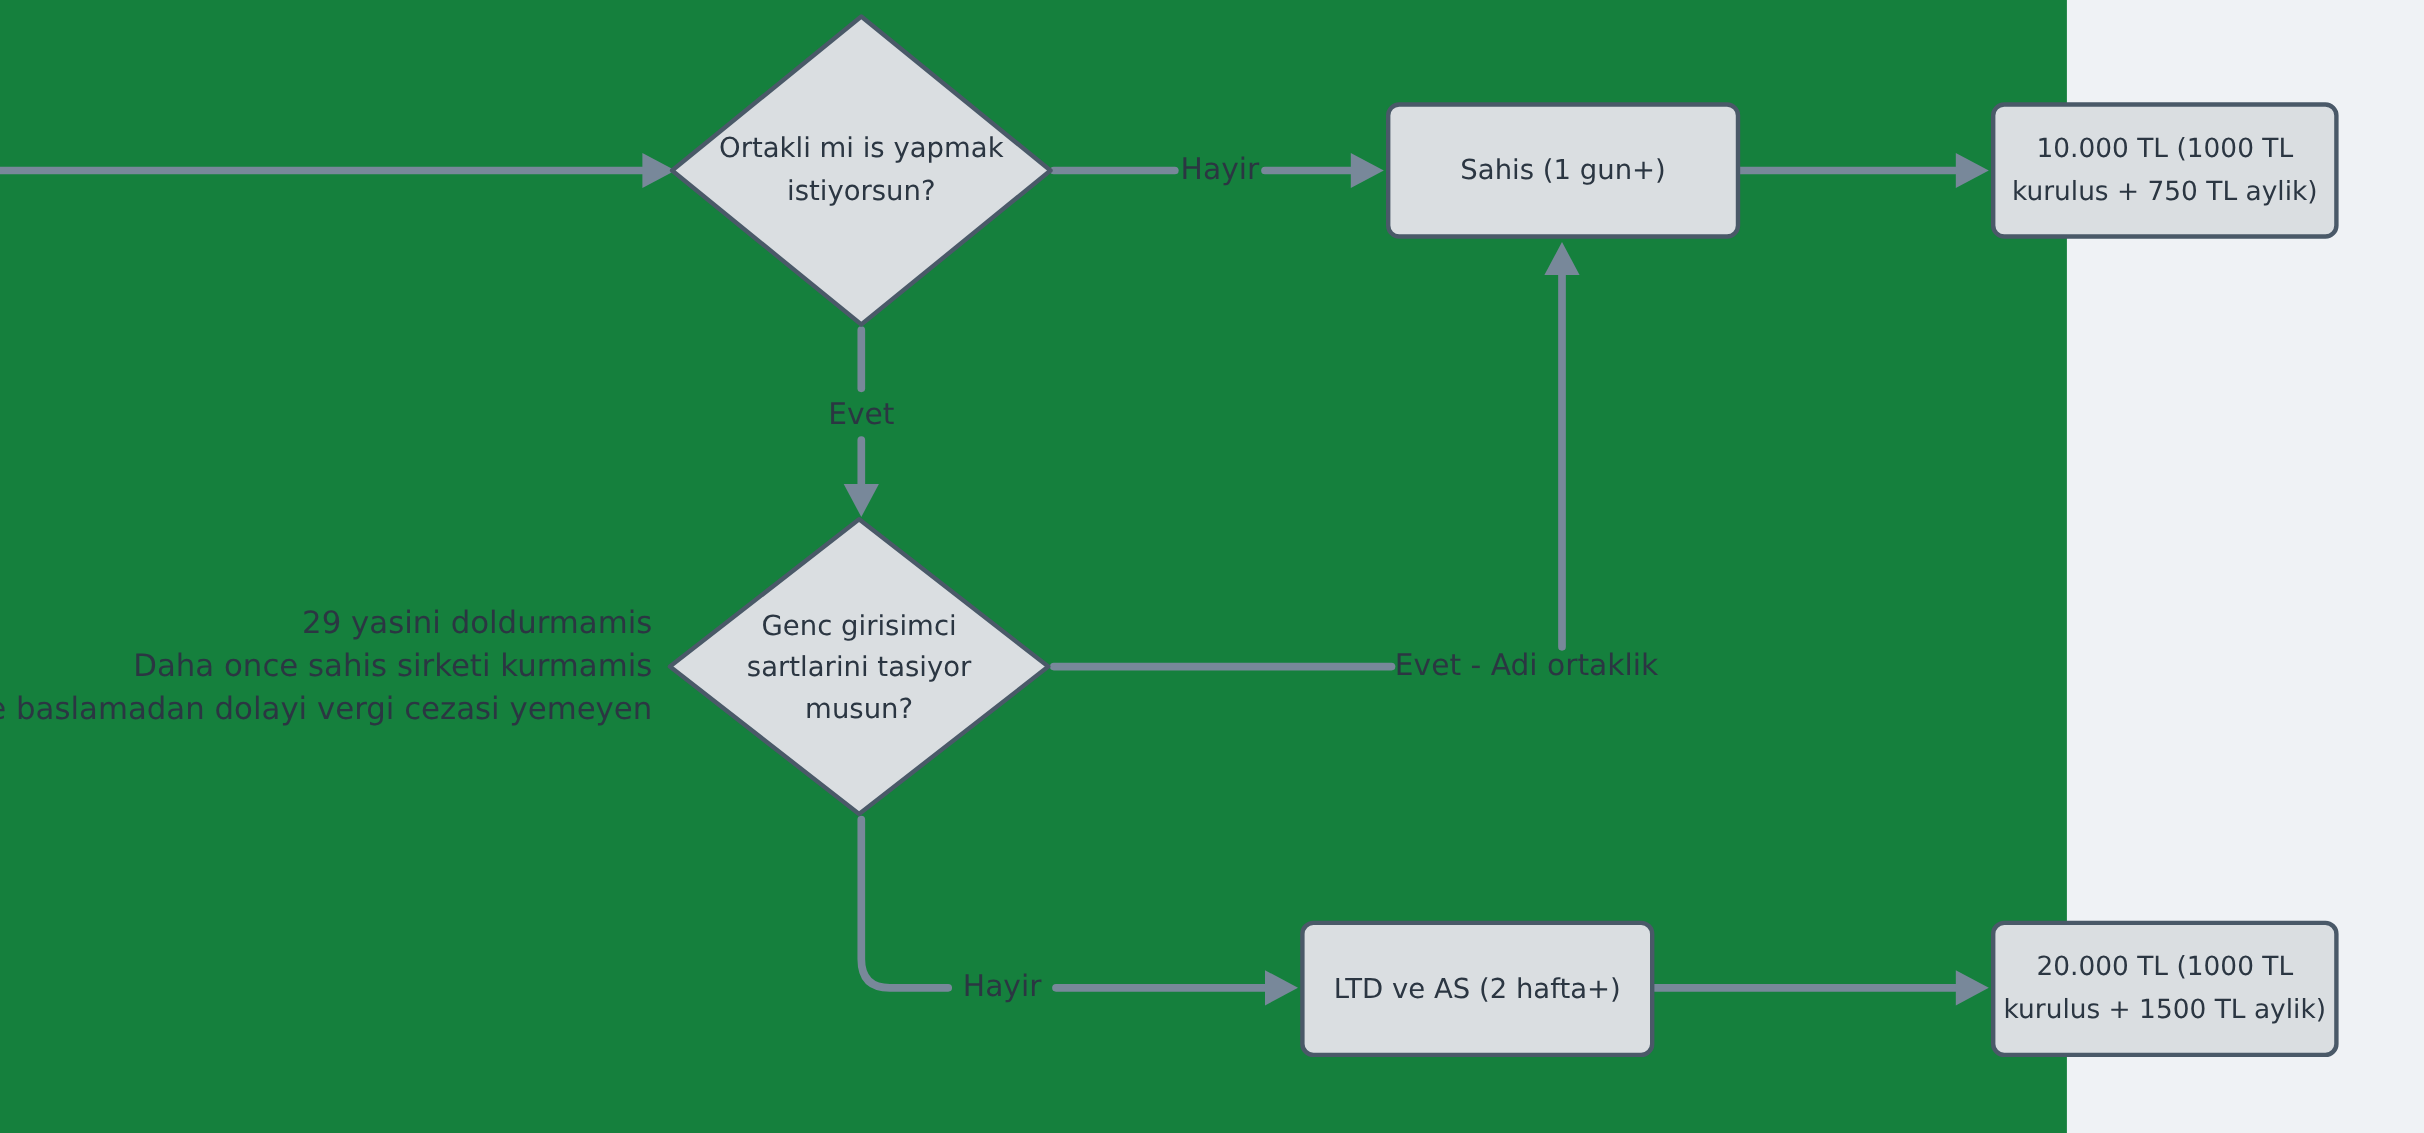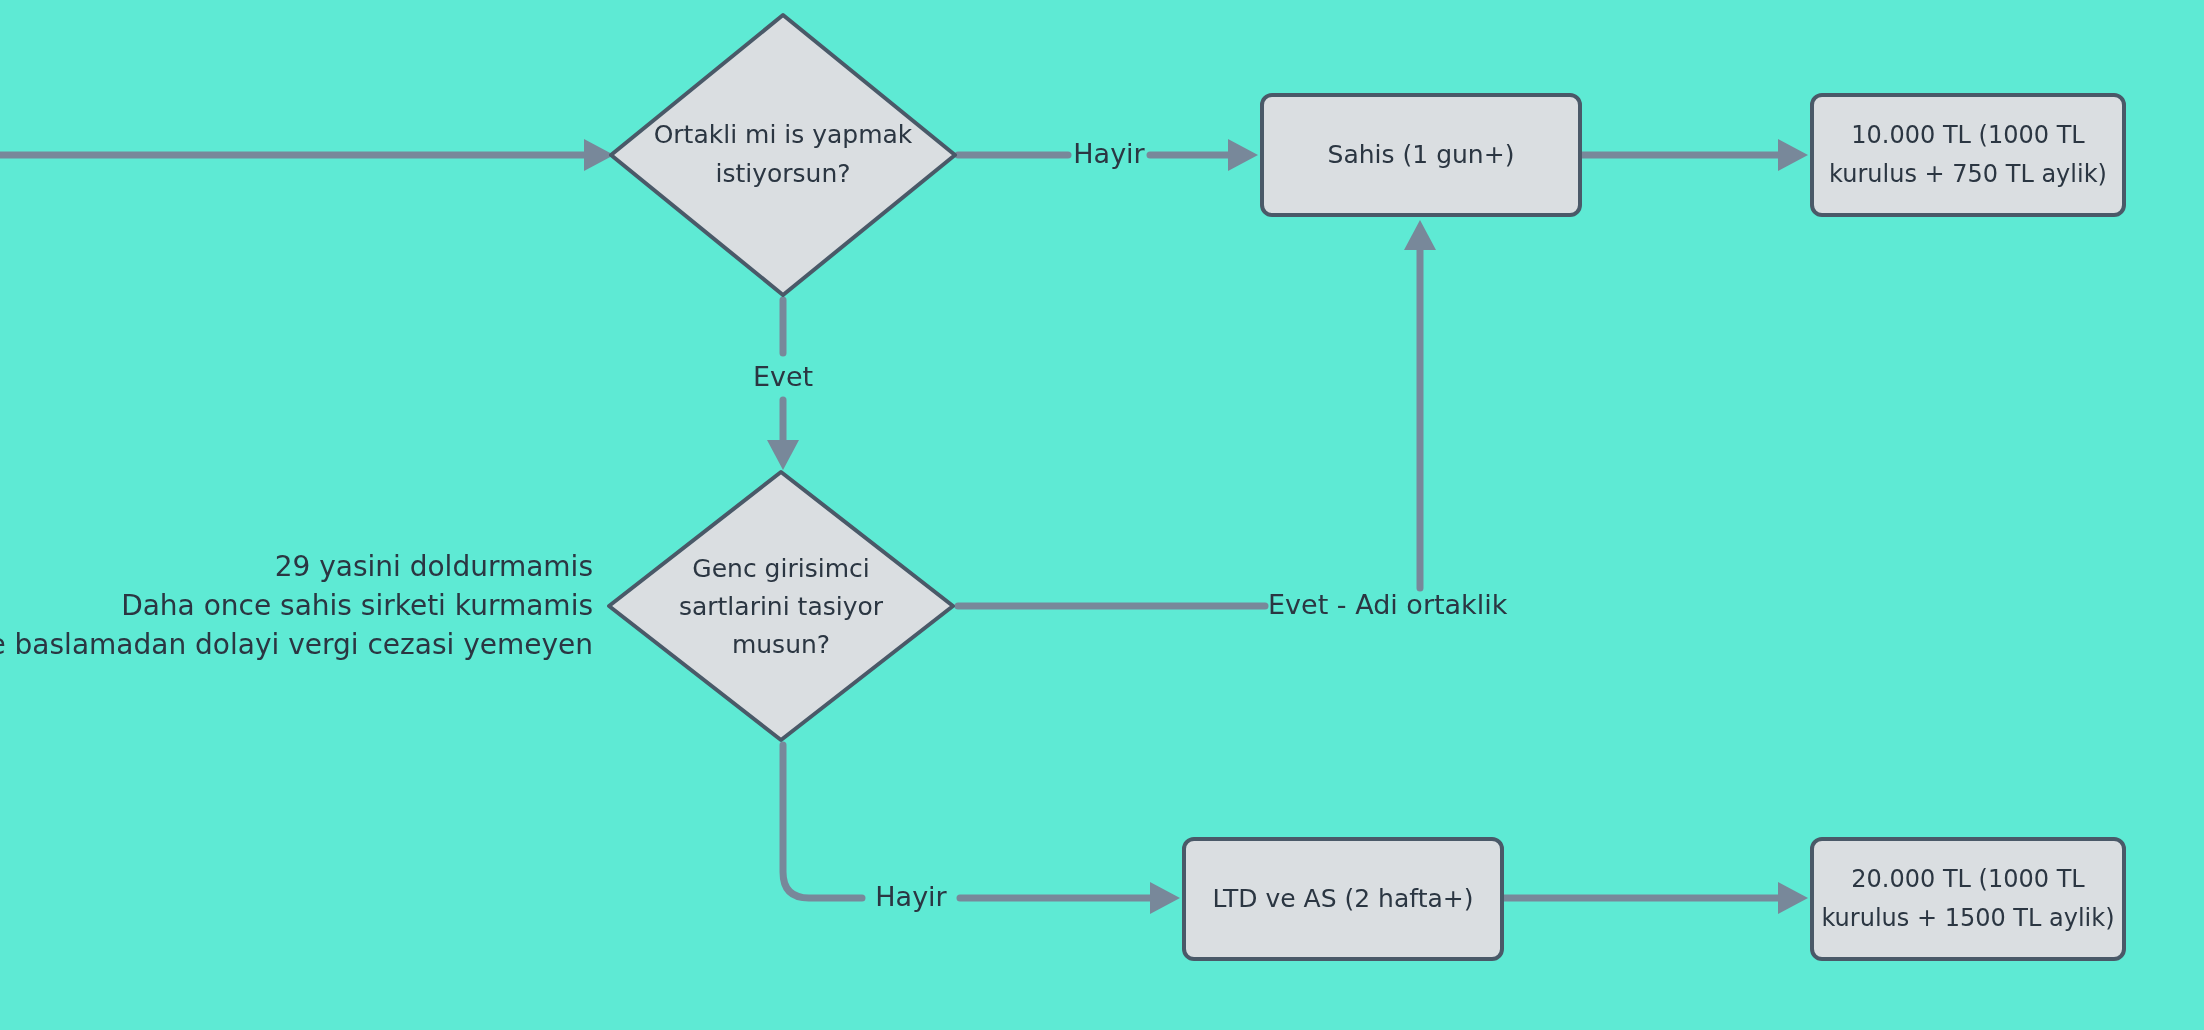--- a/index.html
+++ b/index.html
@@ -9,23 +9,23 @@
     background: #eff2f5;
   }
   body {
     width: 2204px;
     height: 1030px;
     overflow: hidden;
     font-family: "DejaVu Sans", "Liberation Sans", sans-serif;
   }
   #diagram-root {
     position: relative;
-    width: 2204px;
+    width: 1879px;
     height: 1030px;
-    background: #5eead4;
+    background: #15803d;
   }
   svg.flow {
     display: block;
     width: 2204px;
     height: 1030px;
   }
   .node-shape {
     fill: #dadee1;
     stroke: #4a5968;
     stroke-width: 4;

